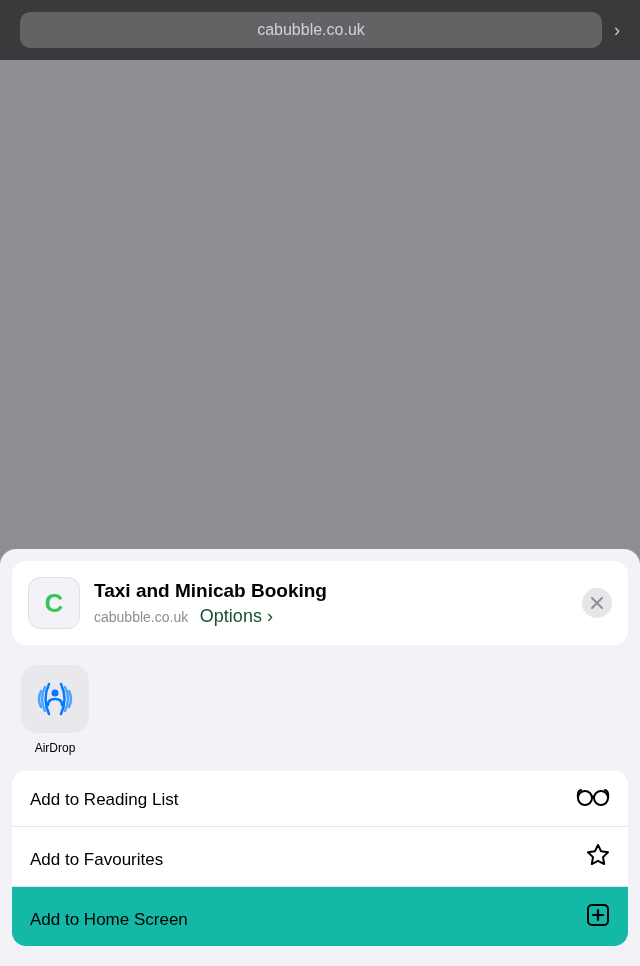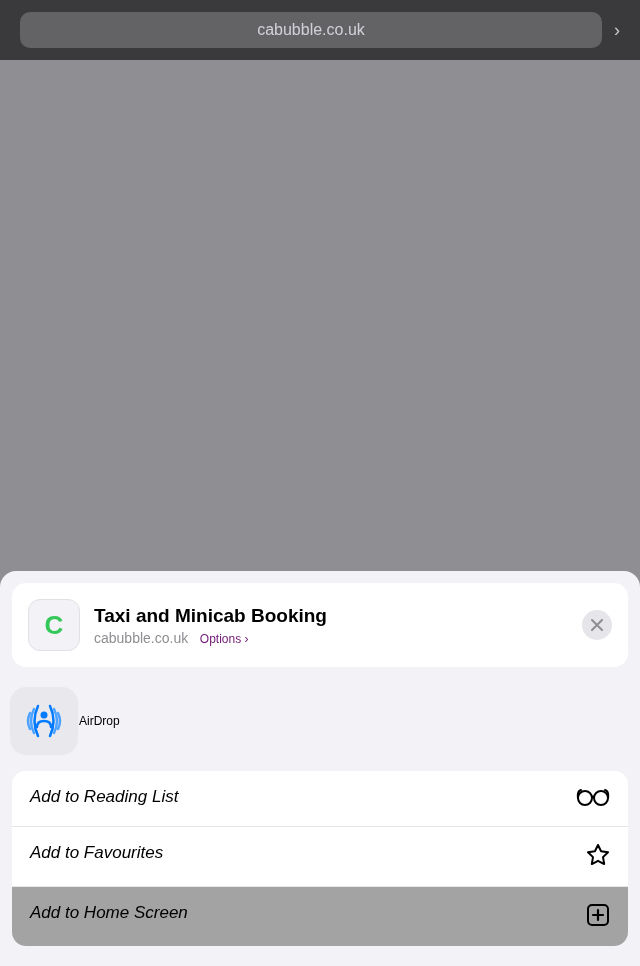--- a/index.html
+++ b/index.html
@@ -89,22 +89,22 @@
       font-weight: 600;
       color: #000;
       line-height: 1.3;
     }
     .share-app-subtitle {
       font-size: 14px;
       color: #8e8e93;
       margin-top: 2px;
     }
     .share-app-subtitle .options-link {
-      color: #701a75;
-      font-size: 12px;
+      color: #14532d;
+      font-size: 18px;
     }
     .share-close-btn {
       width: 30px;
       height: 30px;
       background: #e5e5ea;
       border-radius: 50%;
       display: flex;
       align-items: center;
       justify-content: center;
       cursor: pointer;
@@ -117,23 +117,23 @@
 
     
     .apps-row {
       padding: 20px 10px 16px 10px;
       display: flex;
       gap: 8px;
       overflow: hidden;
     }
     .app-item {
       display: flex;
-      flex-direction: row;
-      align-items: center;
-      gap: 1px;
+      flex-direction: column;
+      align-items: center;
+      gap: 8px;
       min-width: 90px;
       cursor: pointer;
     }
     .app-icon-wrap {
       width: 68px;
       height: 68px;
       border-radius: 16px;
       display: flex;
       align-items: center;
       justify-content: center;
@@ -165,27 +165,26 @@
 
     
     .action-list {
       background: white;
       border-radius: 14px;
       margin: 0 12px;
       overflow: hidden;
     }
     .action-item {
       display: flex;
-      align-items: flex-start;
+      align-items: flex-end;
       justify-content: space-between;
       padding: 16px 18px;
       cursor: pointer;
       background: white;
       border-bottom: 1px solid #e5e5ea;
-      font-style: italic;
     }
     .action-item:last-child {
       border-bottom: none;
     }
     .action-label {
       font-size: 17px;
       color: #000;
     }
     .action-icon {
       color: #000;
@@ -299,21 +298,21 @@
     <div class="action-item">
       <span class="action-label">Add to Favourites</span>
       <span class="action-icon icon-star">
         <svg width="24" height="24" viewBox="0 0 24 24" fill="none" xmlns="http://www.w3.org/2000/svg">
           <polygon points="12,2 15.09,8.26 22,9.27 17,14.14 18.18,21.02 12,17.77 5.82,21.02 7,14.14 2,9.27 8.91,8.26" stroke="#000" stroke-width="2" fill="none" stroke-linejoin="round"></polygon>
         </svg>
       </span>
     </div>
 
 
-    <div class="action-item" style="background: #a3a3a3;">
+    <div class="action-item" style="background: #14b8a6;">
       <span class="action-label">Add to Home Screen</span>
       <span class="action-icon icon-plus-square">
         <svg width="24" height="24" viewBox="0 0 24 24" fill="none" xmlns="http://www.w3.org/2000/svg">
           <rect x="2" y="2" width="20" height="20" rx="4" stroke="#000" stroke-width="2"></rect>
           <line x1="12" y1="7" x2="12" y2="17" stroke="#000" stroke-width="2.2" stroke-linecap="round"></line>
           <line x1="7" y1="12" x2="17" y2="12" stroke="#000" stroke-width="2.2" stroke-linecap="round"></line>
         </svg>
       </span>
     </div>
 

